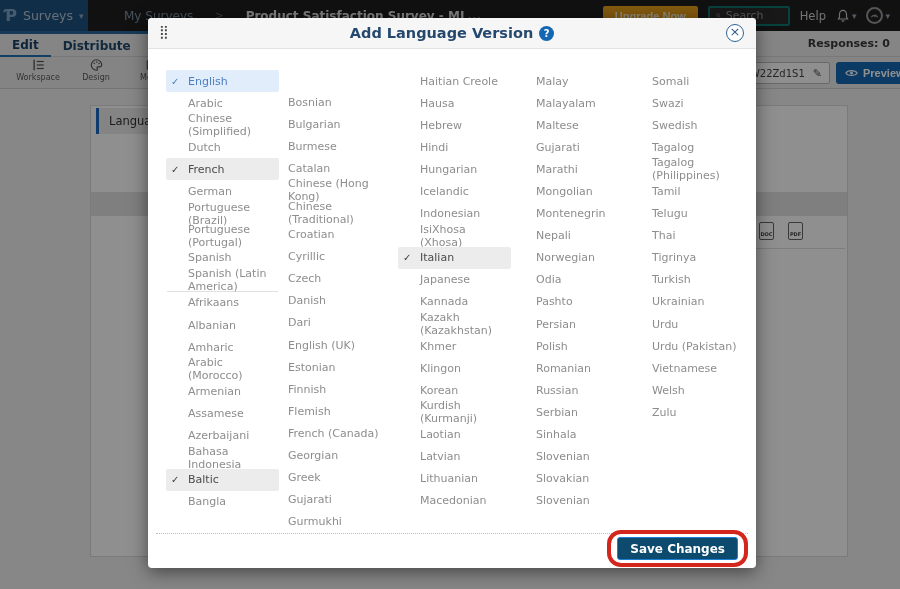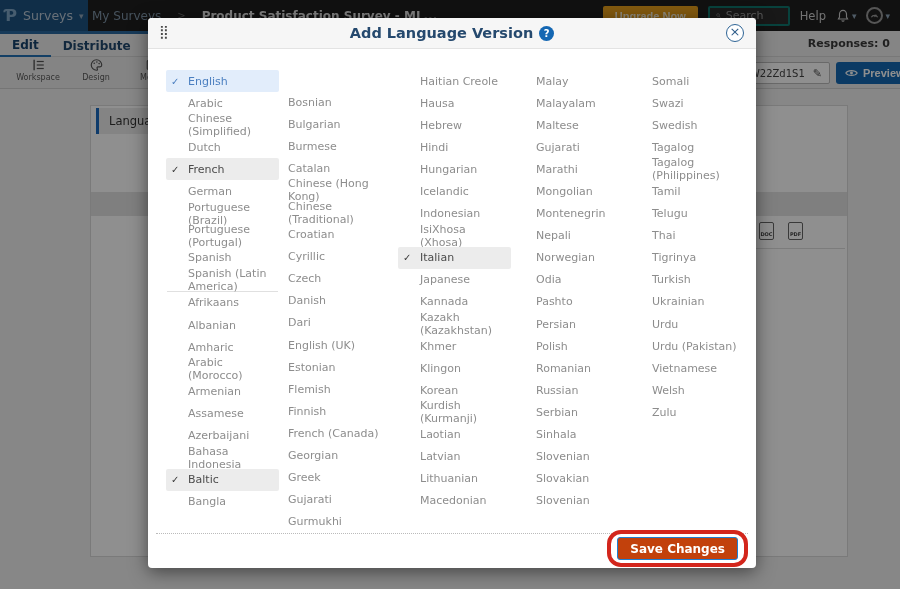--- a/index.html
+++ b/index.html
@@ -5,21 +5,21 @@
   * { margin:0; padding:0; box-sizing:border-box; }
   html,body { width:900px; height:589px; overflow:hidden; }
   body { font-family:"DejaVu Sans", sans-serif; }
   .screen { position:relative; width:900px; height:589px; background:#f1f1f1; overflow:hidden; }
 
   
   .topbar { position:absolute; top:0; left:0; width:900px; height:31px; background:#1f1f1f; display:flex; align-items:center; z-index:1; }
   .logo-box { width:88px; height:31px; background:#1d5380; color:#b9c7d5; display:flex; align-items:center; justify-content:center; gap:6px; font-size:12.5px; cursor:pointer; }
   .logo-glyph { color:#7fa6c7; font-size:16px; font-weight:bold; }
   .caret { font-size:9px; color:#8fa5b8; }
-  .breadcrumb { display:flex; align-items:center; gap:16px; margin-left:4px; font-size:12px; }
+  .breadcrumb { display:flex; align-items:center; gap:22px; margin-left:36px; font-size:12px; }
   .bc-root { color:#7e93a6; cursor:pointer; }
   .bc-sep { color:#6a6a6a; font-size:10px; }
   .bc-current { color:#e5e5e5; font-weight:bold; }
   .topbar-right { margin-left:auto; display:flex; align-items:center; gap:10px; padding-right:10px; }
   .upgrade-btn { background:#e9a11b; color:#fdf4da; font-size:11px; font-weight:bold; border:none; padding:4px 12px; border-radius:2px; cursor:pointer; }
   .search-box { display:flex; align-items:center; gap:5px; width:82px; height:20px; background:#2b2b2b; border:2px solid #0f766e; border-radius:2px; padding:0 6px; }
   .search-box input { background:transparent; border:none; outline:none; color:#bbb; font-size:11px; width:56px; font-family:"DejaVu Sans", sans-serif; }
   .search-box input::placeholder { color:#9a9a9a; }
   .help-link { color:#cfcfcf; font-size:11.5px; cursor:pointer; }
   .icon-group { display:flex; align-items:center; gap:2px; cursor:pointer; }
@@ -65,21 +65,21 @@
   .lang-col.c0 { left:18px; } .lang-col.c1 { left:118px;margin-top:21px; } .lang-col.c2 { left:250px; } .lang-col.c3 { left:366px; } .lang-col.c4 { left:482px; }
   .lang-item { position:relative; height:22.1px; display:flex; align-items:center; padding-left:22px; font-size:11px; color:#8d8d8d; border-radius:2px; cursor:pointer; }
   .lang-item .chk { position:absolute; left:5px; width:14px; font-size:10px; color:#3c3c3c; }
   .lang-item.checked { background:#ececec; color:#4b4b4b; }
   .lang-item.checked.primary { background:#e2edfb; color:#4b7fc0; }
   .lang-item.checked.primary .chk { color:#4b7fc0; }
   .lang-divider { height:0; border-top:1px solid #e0e0e0; margin:0 1px; }
 
   .footer-line { position:absolute; left:8px; right:8px; top:515px; border-top:1px dotted #bbb; }
   .save-annotation { position:absolute; right:8px; top:512px; border:4px solid #d3261c; border-radius:14px; padding:3px 6px; background:transparent; }
-  .save-btn { height:23px; background:#c2410c; color:#fff; border:1px solid #1d7fd4; border-radius:3px; font-size:12px; font-weight:bold; padding:0 12px; cursor:pointer; font-family:"DejaVu Sans", sans-serif; }
+  .save-btn { height:23px; background:#0c4a6e; color:#fff; border:1px solid #1d7fd4; border-radius:3px; font-size:12px; font-weight:bold; padding:0 12px; cursor:pointer; font-family:"DejaVu Sans", sans-serif; }
 </style>
 </head>
 <body>
 
 <div class="screen">
 
   <header class="topbar">
     <div class="logo-box">
       <span class="logo-glyph">Ƥ</span>
       <span>Surveys</span>
@@ -322,25 +322,25 @@
           <div class="lang-item">
             <span class="chk"></span>
             <span>English (UK)</span>
           </div>
           <div class="lang-item">
             <span class="chk"></span>
             <span>Estonian</span>
           </div>
           <div class="lang-item">
             <span class="chk"></span>
+            <span>Finnish</span>
+          </div>
+          <div class="lang-item">
+            <span class="chk"></span>
             <span>Flemish</span>
-          </div>
-          <div class="lang-item">
-            <span class="chk"></span>
-            <span>Finnish</span>
           </div>
           <div class="lang-item">
             <span class="chk"></span>
             <span>French (Canada)</span>
           </div>
           <div class="lang-item">
             <span class="chk"></span>
             <span>Georgian</span>
           </div>
           <div class="lang-item">

